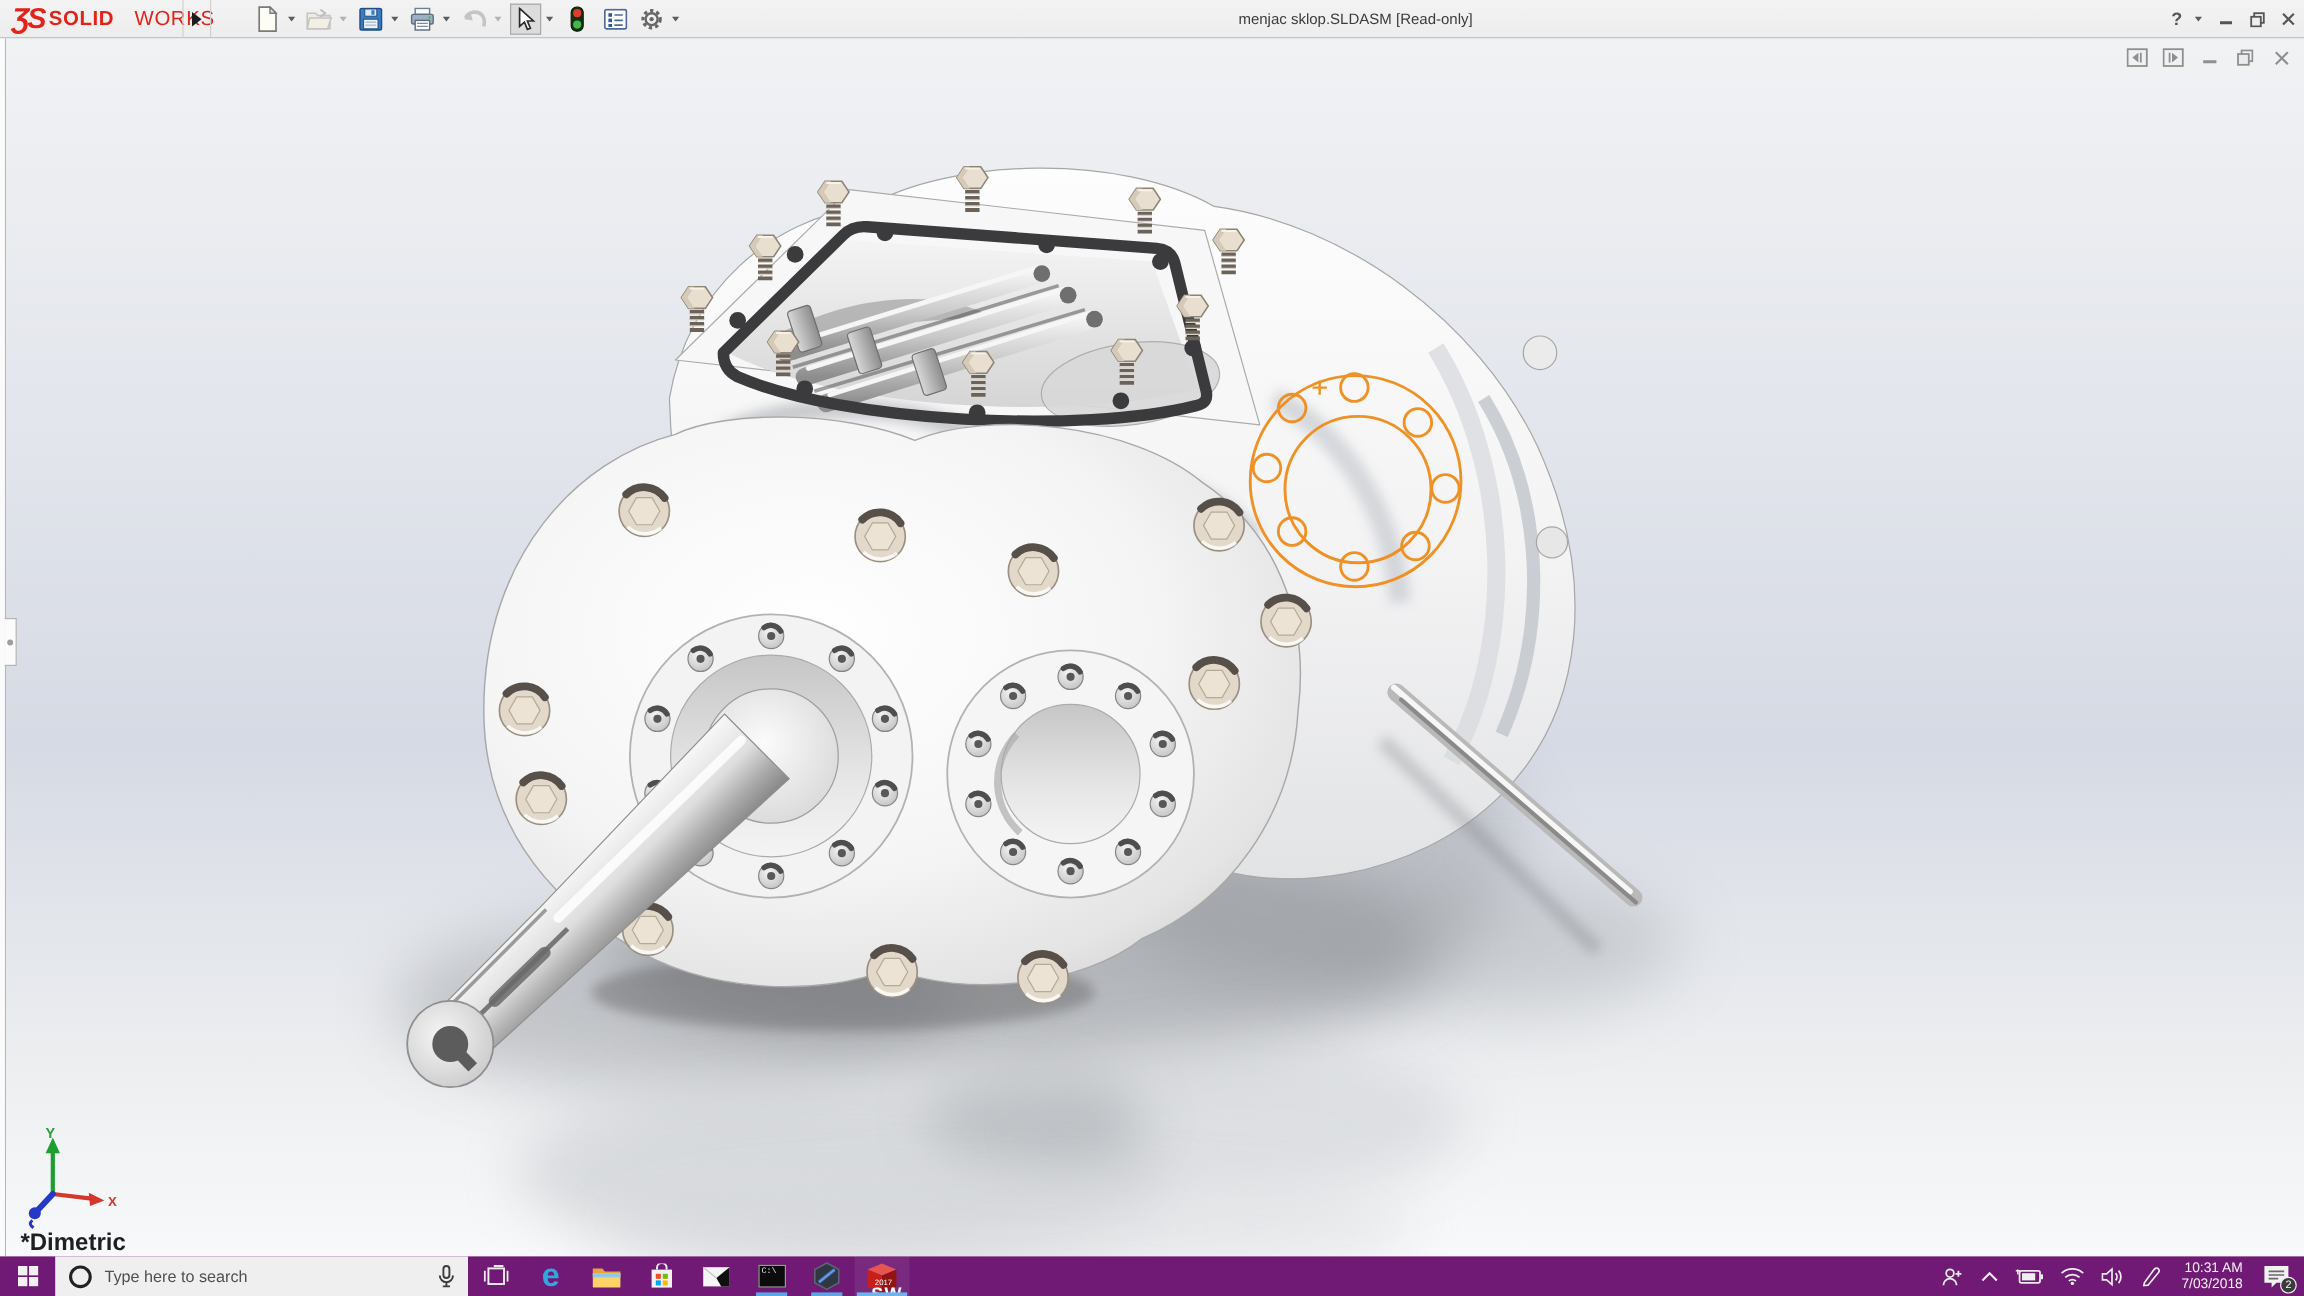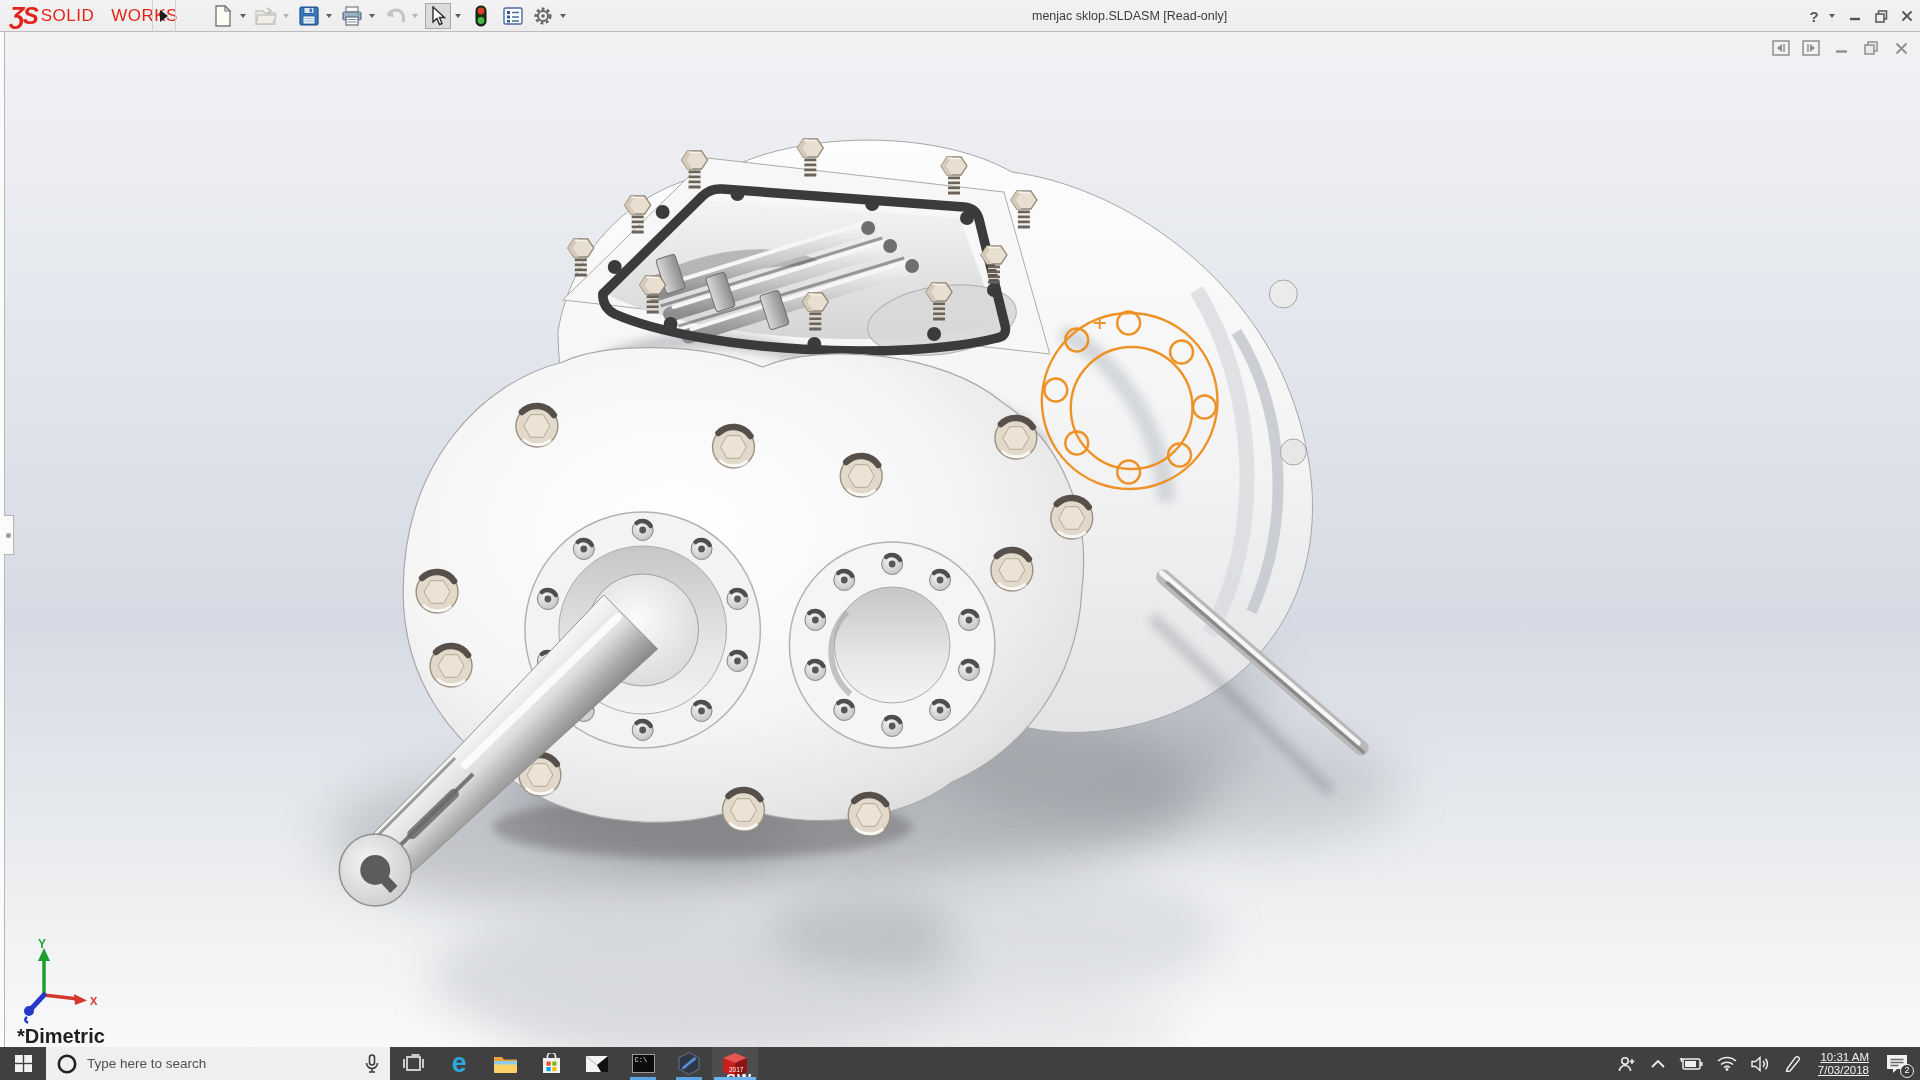--- a/index.html
+++ b/index.html
@@ -4,21 +4,21 @@
 <style>
   * { margin:0; padding:0; box-sizing:border-box; }
   html,body { width:1920px; height:1080px; overflow:hidden;
     font-family:"Liberation Sans","DejaVu Sans",sans-serif; background:#e8e8e8; }
 
   
   .titlebar { position:absolute; top:0; left:0; width:1920px; height:32px;
     background:linear-gradient(#f4f3f4,#eeedee); border-bottom:1px solid #bdbcbd; }
   .brand { position:absolute; left:10px; top:3px; height:26px; display:flex; align-items:center; }
   .brand-mark { color:#e2231a; font-weight:bold; font-style:italic; font-size:24px; letter-spacing:-2px; margin-right:4px; }
-  .brand-bold { color:#e2231a; font-weight:normal; font-size:17px; letter-spacing:.5px; }
+  .brand-bold { color:#e2231a; font-weight:bold; font-size:17px; letter-spacing:.5px; }
   .brand-light { color:#e2231a; font-weight:300; font-size:17px; letter-spacing:.5px;margin-left:17px; }
   .flyout-btn { position:absolute; left:152px; top:0; width:24px; height:32px;
     border-left:1px solid #d2d1d2; border-right:1px solid #d2d1d2; display:flex; align-items:center; justify-content:center; cursor:pointer; }
   .tri-right { width:0; height:0; border-left:8px solid #1c1c1c; border-top:6px solid transparent; border-bottom:6px solid transparent; }
   .qat { position:absolute; left:210px; top:0; height:32px; display:flex; align-items:center; }
   .tool { width:26px; height:26px; display:flex; align-items:center; justify-content:center; cursor:pointer; }
   .tool.disabled { opacity:.42; }
   .tool.pressed { background:#dcdcdc; border:1px solid #a8a8a8; }
   .caretbtn { width:13px; height:26px; display:flex; align-items:center; justify-content:center; cursor:pointer; margin-right:4px; }
   .caretbtn.disabled { opacity:.42; }
@@ -35,35 +35,35 @@
   .scene { position:absolute; inset:0; width:100%; height:100%; }
   .doc-controls { position:absolute; top:6px; right:8px; display:flex; align-items:center; gap:8px; }
   .dbtn { width:22px; height:20px; display:flex; align-items:center; justify-content:center; cursor:pointer; }
   .splitter-tab { position:absolute; left:0; top:483px; width:10px; height:40px; background:#fbfbfb;
     border:1px solid #b5b5b5; border-left:none; cursor:pointer; }
   .splitter-tab .dot { position:absolute; left:2px; top:17px; width:5px; height:5px; border-radius:50%; background:#9d9d9d; display:block; }
   .triad { position:absolute; left:10px; top:903px; width:90px; height:92px; }
   .view-label { position:absolute; left:13px; top:993px; font-size:20px; font-weight:700; color:#1f1f1f; }
 
   
-  .taskbar { position:absolute; bottom:0; left:0; width:1920px; height:33px; background:#404040;
+  .taskbar { position:absolute; bottom:0; left:0; width:1920px; height:33px; background:#701a75;
     display:flex; align-items:stretch; }
   .tb-btn { width:46px; display:flex; align-items:center; justify-content:center; cursor:pointer; position:relative; }
   .searchbox { width:344px; background:#efefef; display:flex; align-items:center; padding:0 10px; cursor:text; }
   .searchbox input { flex:1; border:none; outline:none; background:transparent; font-size:13.5px; color:#333;
     font-family:"Liberation Sans","DejaVu Sans",sans-serif; }
   .searchbox input::placeholder { color:#4f4f4f; opacity:1; }
   .appbtn { width:46px; display:flex; align-items:center; justify-content:center; cursor:pointer; position:relative; }
   .appbtn.active { background:rgba(255,255,255,.07); }
   .runline { position:absolute; bottom:0; left:50%; transform:translateX(-50%); height:3px; width:26px; background:#5ba4e5; }
   .appbtn.active .runline { width:42px; background:#6db3ee; }
   .edge-glyph { font-size:27px; font-weight:bold; color:#2fa7e0; line-height:1; }
   .tray { margin-left:auto; display:flex; align-items:center; }
   .tray-btn { height:33px; display:flex; align-items:center; justify-content:center; cursor:pointer; padding:0 7px; }
-  .clock { text-align:right; color:#f2f2f2; font-size:11.5px; line-height:13px; padding:0 9px; cursor:pointer;text-decoration:underline; }
+  .clock { text-align:right; color:#f2f2f2; font-size:11.5px; line-height:13px; padding:0 9px; cursor:pointer; }
   .action { position:relative; padding:0 12px 0 8px; height:33px; display:flex; align-items:center; cursor:pointer; }
   .badge { position:absolute; right:6px; bottom:2px; min-width:14px; height:14px; border-radius:50%;
     background:#3b3b3b; border:1.5px solid #f0f0f0; color:#fff; font-size:9px; line-height:11px; text-align:center; }
   .cmd-ic { position:relative; width:23px; height:19px; background:#0c0c0c; border:1px solid #9a9a9a; }
   .cmd-ic span { position:absolute; left:2px; top:1px; color:#e8e8e8; font-size:7px; font-family:"Liberation Mono","DejaVu Sans Mono",monospace; }
   .sw-ic { position:relative; width:30px; height:26px; }
   .sw-ic .swtxt { position:absolute; left:6px; top:19px; color:#fff; font-weight:bold; font-size:15px; letter-spacing:1px; }
   .sw-ic .swyr { position:absolute; left:9px; top:15px; color:#fff; font-size:6.5px; }
 </style>
 </head>

